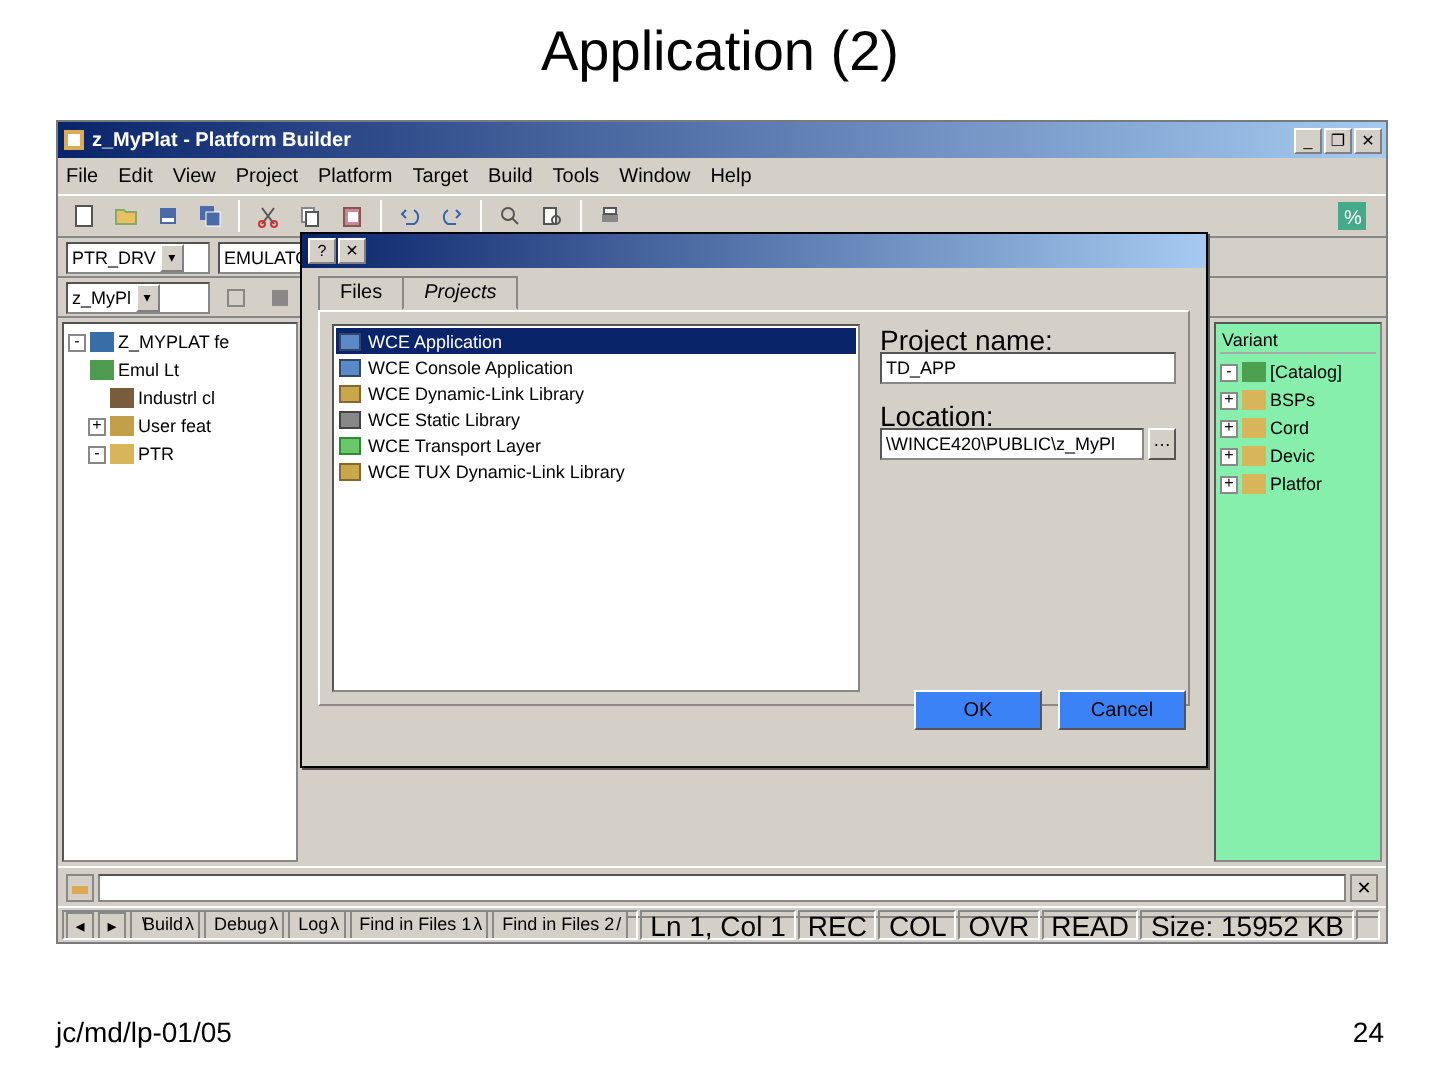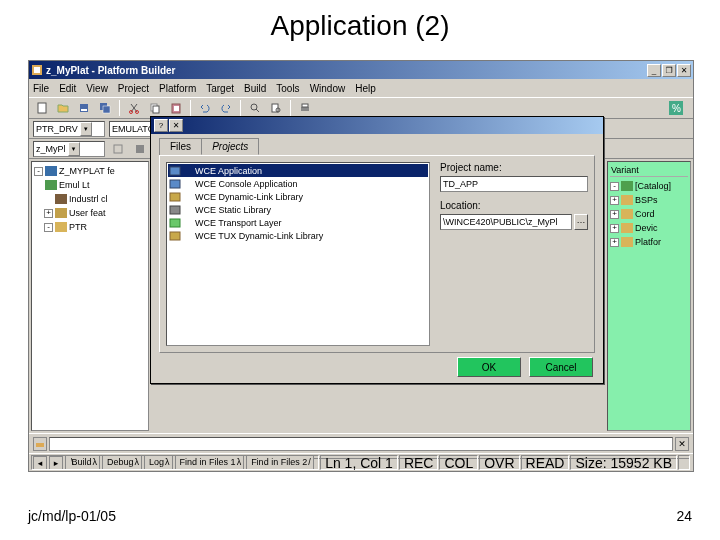--- a/index.html
+++ b/index.html
@@ -35,26 +35,26 @@
   .status-cell.stretch { flex: 1; }
   
   .dlg { position: absolute; top: 116px; left: 150px; width: 454px; height: 268px; background: #d4d0c8; border: 1px solid #000; box-shadow: 1px 1px 0 #555; z-index: 50; font-size: 10px; }
   .dlg .titlebar { height: 17px; }
   .dlg-body { position: relative; height: calc(100% - 17px); }
   .tabhead { position: absolute; top: 4px; left: 8px; display: flex; }
   .tab { border: 1px solid #888; border-bottom: none; background: #d4d0c8; padding: 2px 10px; font-size: 10px; margin-right: -1px; }
   .tab.active { background: #d4d0c8; border-bottom: 1px solid #d4d0c8; z-index: 2; position: relative; font-style: italic; }
   .tabpanel { position: absolute; top: 21px; left: 8px; right: 8px; bottom: 30px; border: 1px solid #888; border-top-color: #fff; border-left-color: #fff; background: #d4d0c8; }
   .listbox { position: absolute; top: 6px; left: 6px; width: 264px; bottom: 6px; background: #fff; border: 1px solid #888; border-top-color: #555; border-left-color: #555; font-size: 9px; padding: 1px; overflow: hidden; }
-  .list-item { display: flex; align-items: center; gap: 14px; height: 13px; padding: 0 1px; }
+  .list-item { display: flex; align-items: center; gap: 3px; height: 13px; padding: 0 1px; }
   .list-item.sel { background: #0a246a; color: #fff; }
   .list-ic { width: 12px; height: 10px; flex-shrink: 0; display: inline-flex; align-items: center; justify-content: center; }
-  .field-label { position: absolute; font-size: 10px; }
+  .field-label { position: absolute; font-size: 14px; }
   .field-input { position: absolute; background: #fff; border: 1px solid #888; border-top-color: #555; border-left-color: #555; height: 16px; font-size: 9px; padding: 1px 2px; }
-  .dlg-btn { position: absolute; bottom: 6px; width: 64px; height: 20px; background: #22c55e; border: 1px solid #fff; border-right-color: #555; border-bottom-color: #555; font-size: 10px; display: flex; align-items: center; justify-content: center; }
+  .dlg-btn { position: absolute; bottom: 18px; width: 64px; height: 20px; background: #3b82f6; border: 1px solid #fff; border-right-color: #555; border-bottom-color: #555; font-size: 10px; display: flex; align-items: center; justify-content: center; }
   .footer { position: absolute; bottom: 16px; left: 28px; right: 28px; display: flex; justify-content: space-between; font-size: 14px; font-family: Arial; }
 </style>
 </head>
 <body>
 
 <div class="slide-title">Application (2)</div>
 
 <div class="app-window">
   <div class="titlebar">
     <span class="icon">

